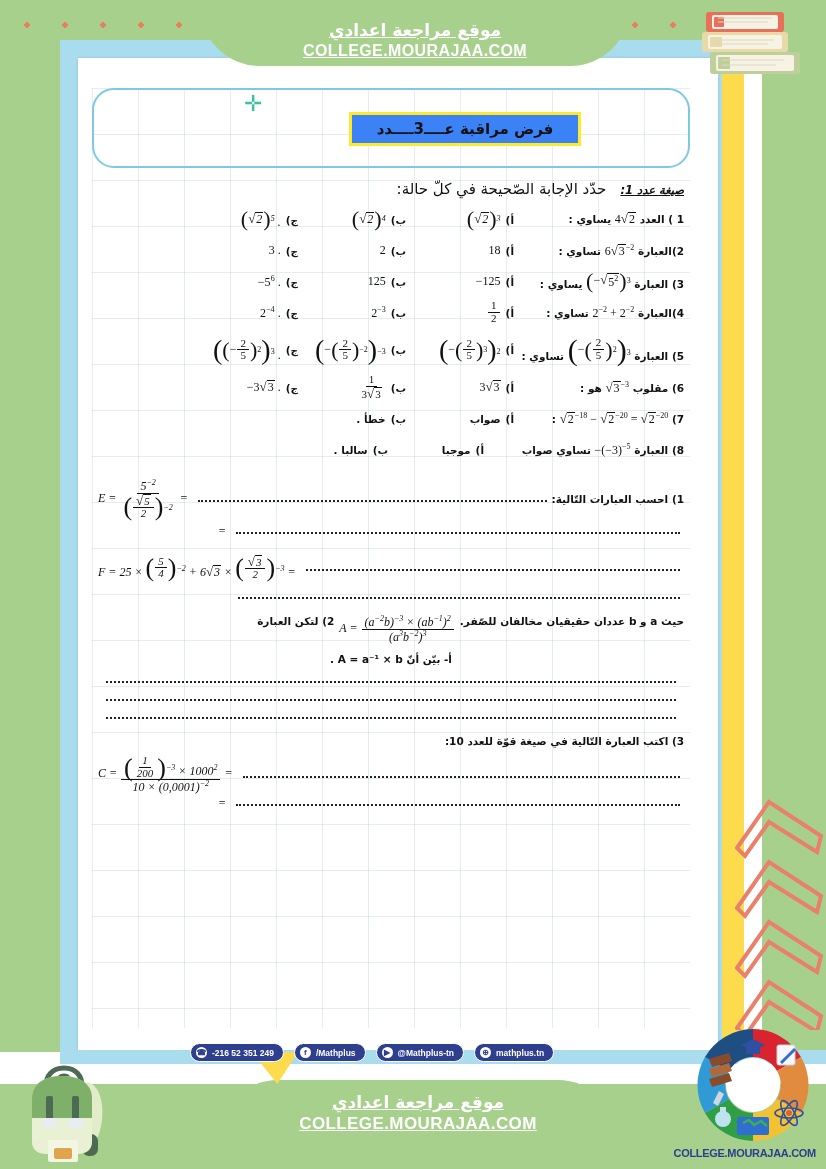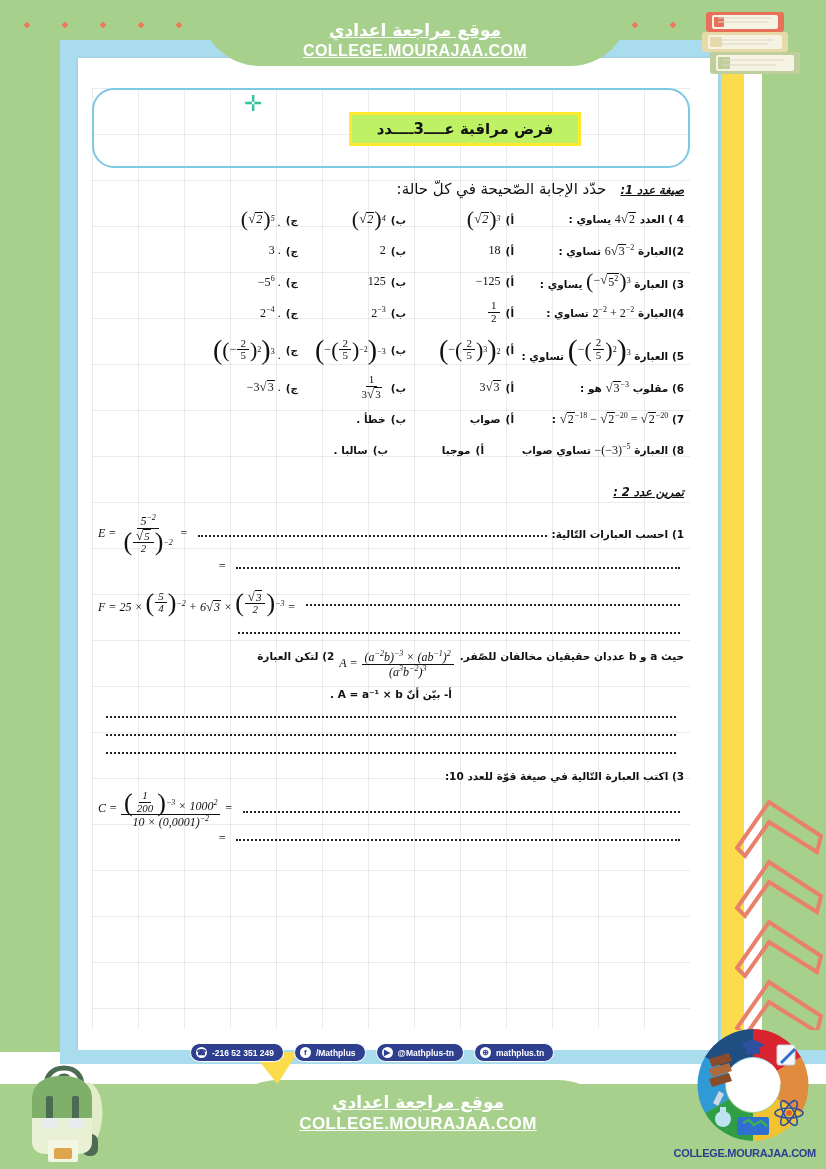--- a/index.html
+++ b/index.html
@@ -138,21 +138,21 @@
   }
   .plus-mark {
     position: absolute; left: 150px; top: 6px;
     font-family: "DejaVu Sans", sans-serif;
     font-size: 22px; font-weight: bold; color: #35c4a0;
     line-height: .7;
   }
 
   .title-box {
     position: absolute; left: 255px; top: 22px; width: 232px; height: 34px;
-    border: 3px solid #ffe92b; background: #bef264;
+    border: 3px solid #ffe92b; background: #3b82f6;
     display: flex; align-items: center; justify-content: center;
   }
   .title-text {
     font-family: "DejaVu Sans", sans-serif;
     direction: rtl; font-size: 15px; font-weight: bold; color: #111;
     letter-spacing: .5px;
   }
 
   
   .content {
@@ -317,21 +317,21 @@
 
   <div class="content">
 
     <div class="ex1-head-line">
       <span class="ex-head">صيغة عدد 1:</span>
       <span class="ex1-instr">حدّد الإجابة الصّحيحة في كلّ حالة:</span>
     </div>
 
     <div class="q-row">
       <span class="q-label">
-        <span>4 ) العدد</span>
+        <span>1 ) العدد</span>
         <span class="mathx mathn">4<span class="sqrt">
               <span class="rad">√</span>
               <span class="body">2</span>
             </span></span>
         <span>يساوي :</span>
       </span>
       <span class="opt opt-a">
         <span class="lab">أ)</span>
         <span class="mathx"><span class="paren">
               <span class="pl">(</span>
@@ -554,23 +554,20 @@
         <span class="lab">أ)</span>
         <span>موجبا</span>
       </span>
       <span class="opt opt-b">
         <span class="lab">ب)</span>
         <span>سالبا .</span>
       </span>
     </div>
 
     <div class="ex2-wrap">
-      <div style="margin-top:16px">
-        <span class="ex-head">تمرين عدد 2 :</span>
-      </div>
 
       <div class="ex2-line" style="margin-top:14px">
         <span>1) احسب العبارات التّالية:</span>
         <span class="dots-line"></span>
         <span class="mathx" style="margin-right:6px">
           E =
           <span class="frac big" style="font-size:12px">
             <span class="num">5<sup class="sm">−2</sup></span>
             <span class="den"><span class="paren">
                   <span class="pl" style="font-size:26px">(</span>

